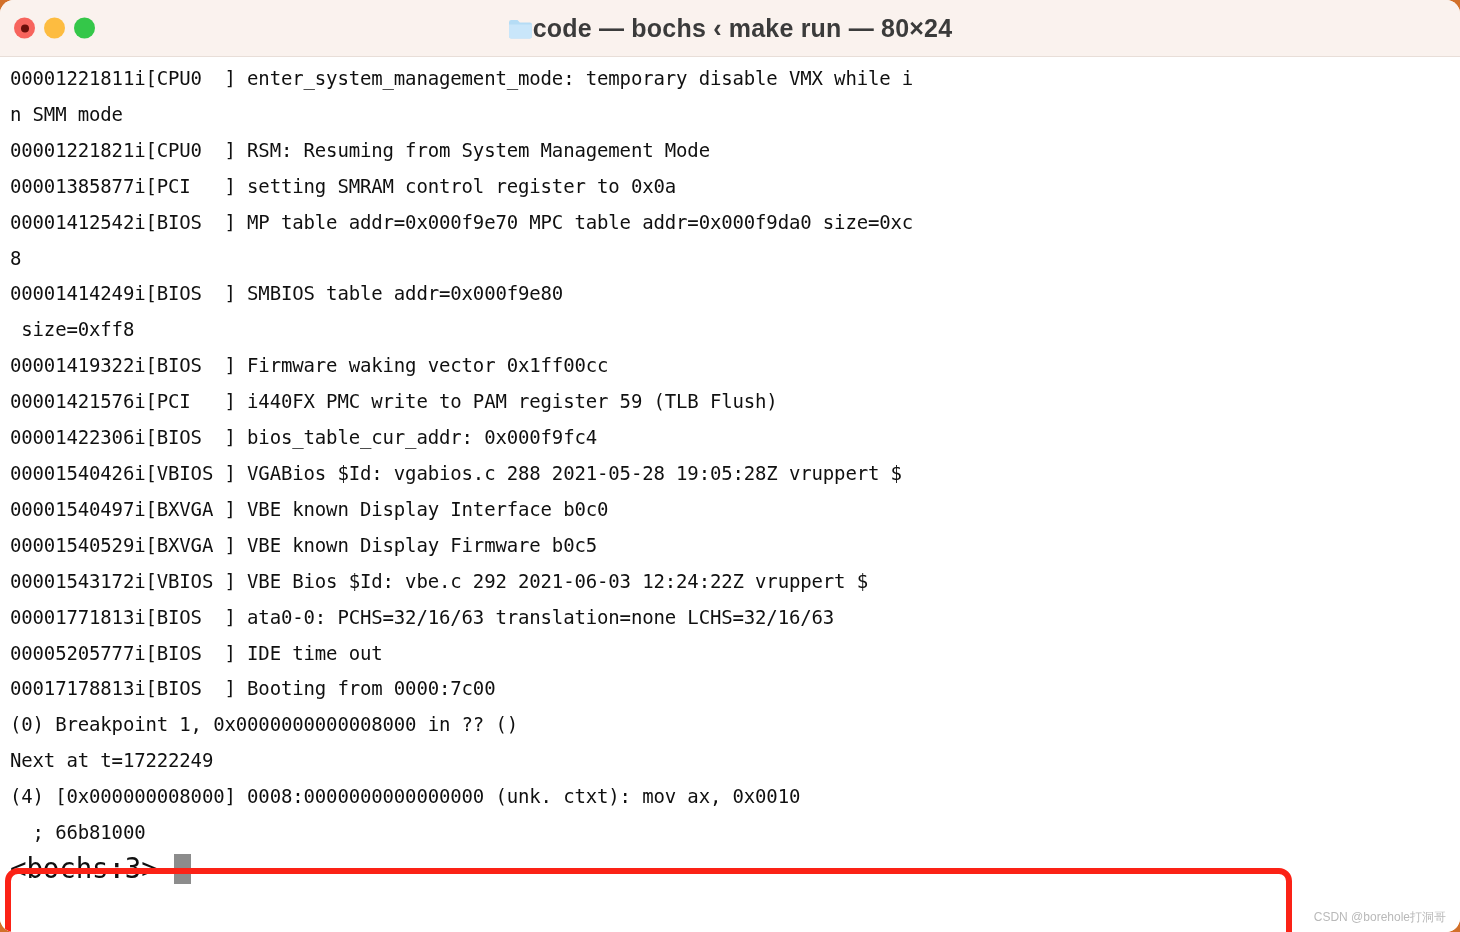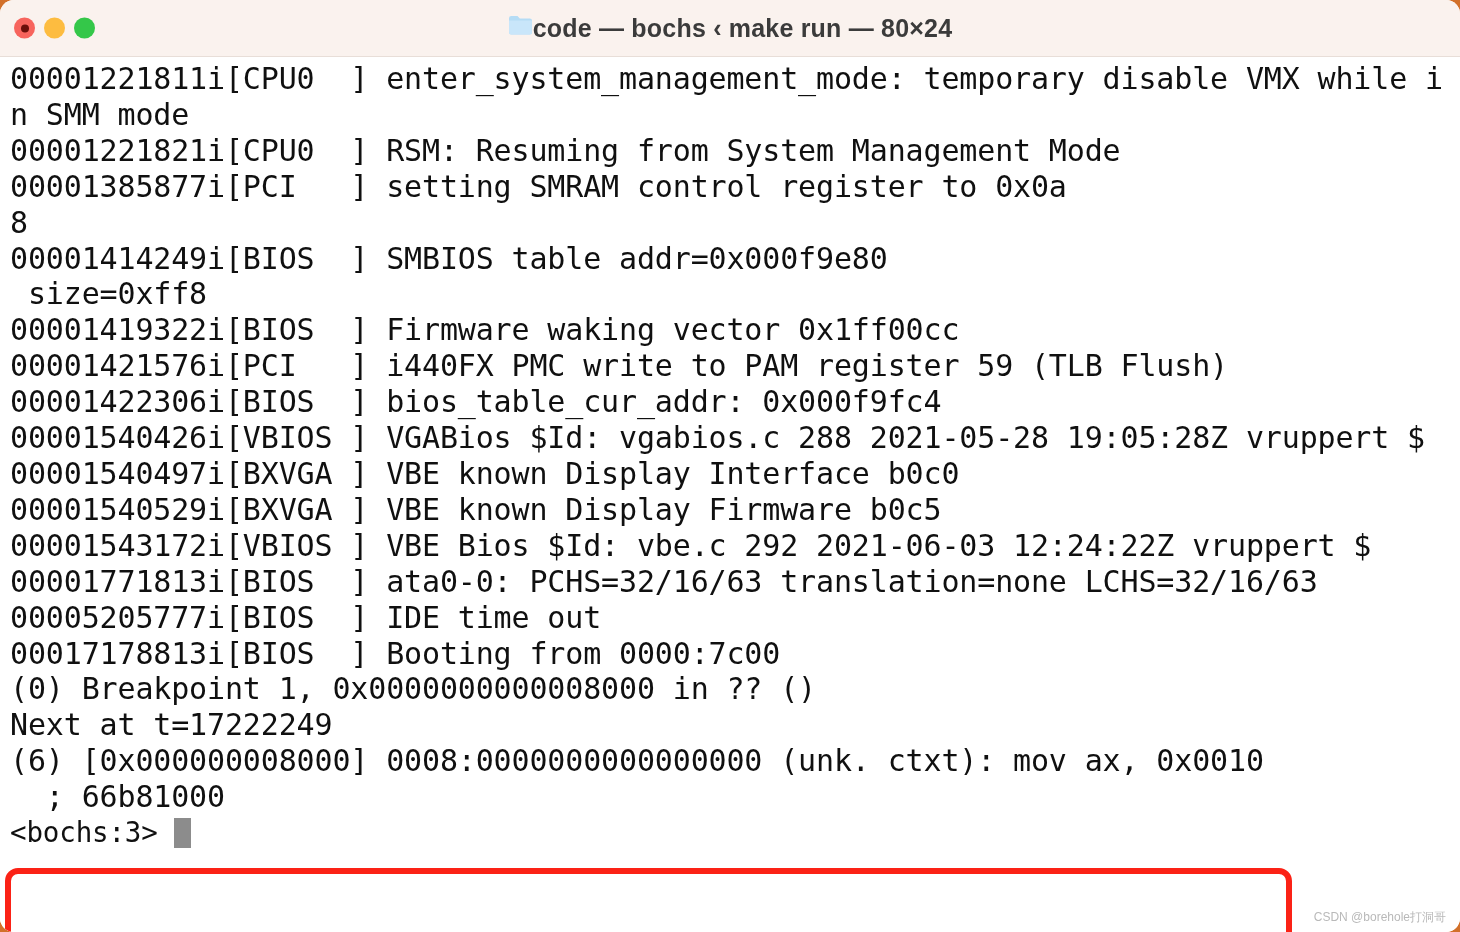--- a/index.html
+++ b/index.html
@@ -35,21 +35,21 @@
   }
   .light.close  { background:#f7645d; }
   .light.min    { background:#fdbc40; }
   .light.max    { background:#34c749; }
   .light .dot {
     width:8px; height:8px; border-radius:50%;
     background:#6b0f0a;
   }
   #title-wrap {
     width:100%;
-    display:flex; align-items:flex-start; justify-content:center;
+    display:flex; align-items:center; justify-content:center;
     gap:0;
   }
   #folder-icon { width:25px; height:21px; flex:0 0 auto; }
   #title-text {
     font-family:"Liberation Sans", sans-serif;
     font-size:25px;
     font-weight:bold;
     color:#3b3b3b;
     letter-spacing:0.2px;
     white-space:pre;
@@ -57,21 +57,21 @@
   
   #terminal {
     position:relative;
     height:875px;
     background:#ffffff;
     padding:4px 0 0 0;
     overflow:hidden;
   }
   .line {
     font-family:"DejaVu Sans Mono", monospace;
-    font-size:30px;
+    font-size:19px;
     line-height:35.9px;
     color:#101010;
     white-space:pre;
     padding-left:10px;
     letter-spacing:-0.15px;
   }
   #prompt-line {
     display:flex; align-items:center;
     padding-left:10px;
   }
@@ -133,36 +133,37 @@
 
   </div>
 
   <div id="terminal">
 
     <div id="lines">
         <div class="line">00001221811i[CPU0  ] enter_system_management_mode: temporary disable VMX while i</div>
         <div class="line">n SMM mode</div>
         <div class="line">00001221821i[CPU0  ] RSM: Resuming from System Management Mode</div>
         <div class="line">00001385877i[PCI   ] setting SMRAM control register to 0x0a</div>
+        <div class="line">00001412542i[BIOS  ] MP table addr=0x000f9e70 MPC table addr=0x000f9da0 size=0xc</div>
         <div class="line">8</div>
         <div class="line">00001414249i[BIOS  ] SMBIOS table addr=0x000f9e80</div>
         <div class="line"> size=0xff8</div>
         <div class="line">00001419322i[BIOS  ] Firmware waking vector 0x1ff00cc</div>
         <div class="line">00001421576i[PCI   ] i440FX PMC write to PAM register 59 (TLB Flush)</div>
         <div class="line">00001422306i[BIOS  ] bios_table_cur_addr: 0x000f9fc4</div>
         <div class="line">00001540426i[VBIOS ] VGABios $Id: vgabios.c 288 2021-05-28 19:05:28Z vruppert $</div>
         <div class="line">00001540497i[BXVGA ] VBE known Display Interface b0c0</div>
         <div class="line">00001540529i[BXVGA ] VBE known Display Firmware b0c5</div>
         <div class="line">00001543172i[VBIOS ] VBE Bios $Id: vbe.c 292 2021-06-03 12:24:22Z vruppert $</div>
         <div class="line">00001771813i[BIOS  ] ata0-0: PCHS=32/16/63 translation=none LCHS=32/16/63</div>
         <div class="line">00005205777i[BIOS  ] IDE time out</div>
         <div class="line">00017178813i[BIOS  ] Booting from 0000:7c00</div>
         <div class="line">(0) Breakpoint 1, 0x0000000000008000 in ?? ()</div>
         <div class="line">Next at t=17222249</div>
-        <div class="line">(6) [0x000000008000] 0008:0000000000000000 (unk. ctxt): mov ax, 0x0010</div>
+        <div class="line">(4) [0x000000008000] 0008:0000000000000000 (unk. ctxt): mov ax, 0x0010</div>
         <div class="line">  ; 66b81000</div>
       </div>
 
     <div id="prompt-line">
       <span id="prompt-text">&lt;bochs:3&gt;</span>
       <span id="cursor"></span>
     </div>
 
     <div id="highlight-box"></div>
 

